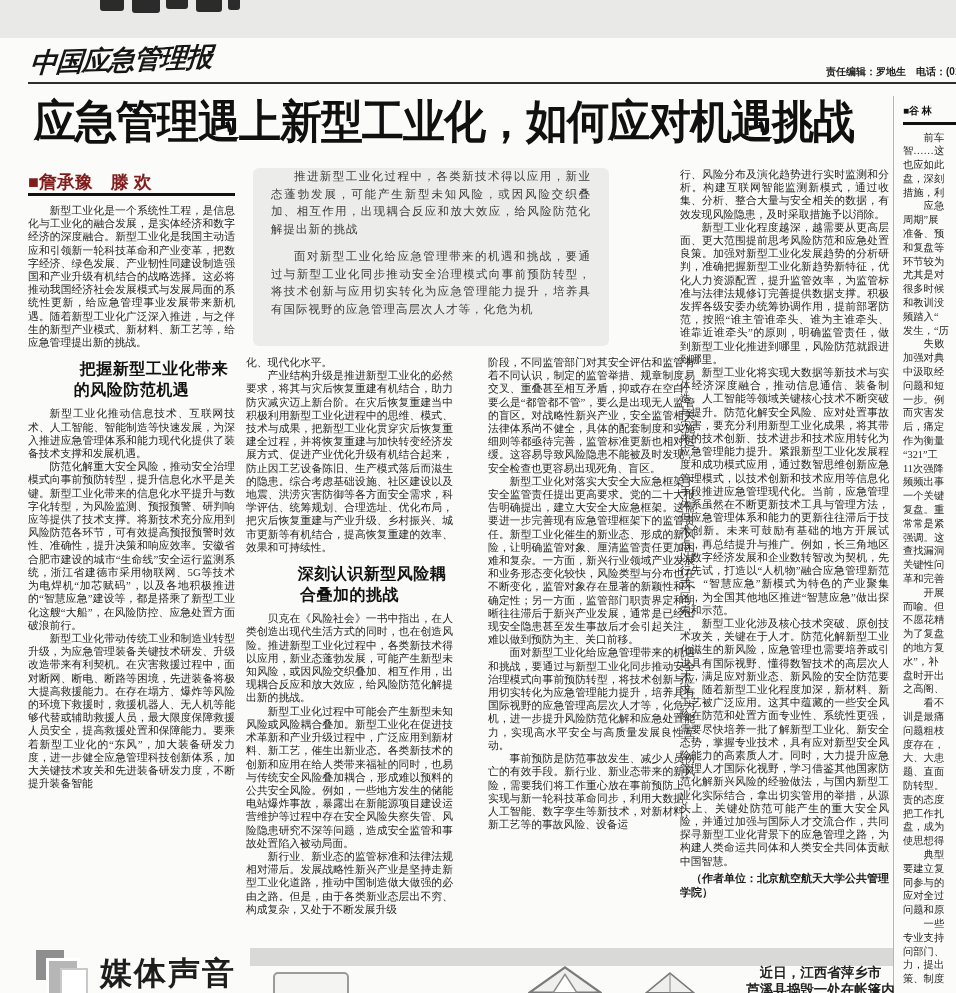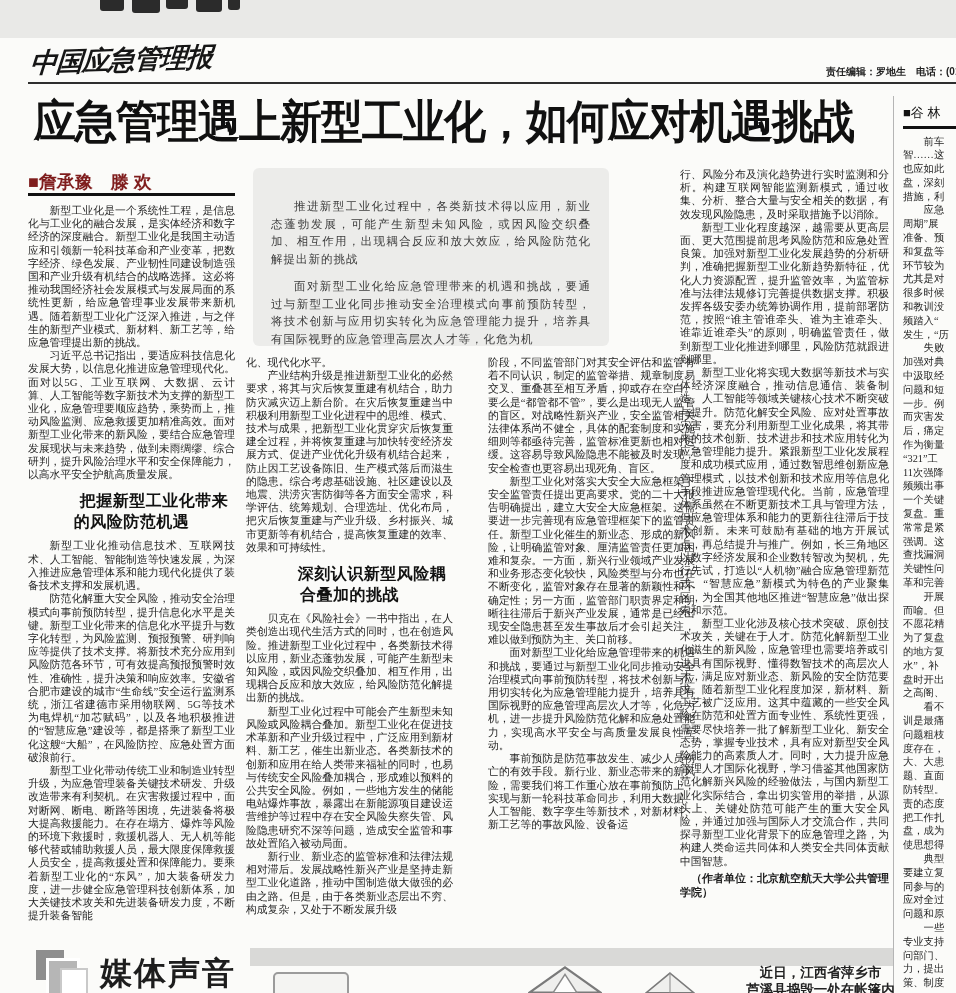--- a/index.html
+++ b/index.html
@@ -17,39 +17,39 @@
   .rule{position:absolute;left:28px;top:82px;width:928px;height:2px;background:#2e2e2e;}
   .headline{position:absolute;left:34px;top:92px;width:858px;margin:0;
             font-family:"Liberation Sans",sans-serif;font-weight:900;font-size:42px;
             letter-spacing:-1px;color:#101010;white-space:nowrap;transform:scaleY(1.08);transform-origin:left top;}
   
   .byline{position:absolute;left:28px;top:170px;width:207px;font-family:"Liberation Sans",sans-serif;
           font-weight:900;font-size:18px;color:#7f1d1d;}
   .byline-rule{position:absolute;left:28px;top:193px;width:207px;height:3px;background:#111;}
   
   .sumbox{position:absolute;left:253px;top:168px;width:356px;height:178px;box-sizing:border-box;
-          background:#ececea;border-radius:6px;padding:30px 18px;color:#3c3c3c;}
+          background:#ececea;border-radius:6px;padding:0 18px;color:#3c3c3c;}
   .sumbox p{margin:0 0 10px 0;font-size:11.5px;line-height:17.5px;letter-spacing:1px;
             text-indent:2em;text-align:justify;}
   
   .col{position:absolute;width:207px;overflow:hidden;}
   .col1{left:28px;top:204px;height:734px;}
   .col2{left:246px;top:356px;height:582px;}
   .col3{left:488px;top:356px;height:582px;}
   .col4{left:680px;top:168px;width:209px;height:752px;}
   .p{margin:0;font-size:10.8px;line-height:13.2px;text-indent:2em;text-align:justify;}
   .p.noind{text-indent:0;}
   .subhead{margin:9px 0 7px 0;font-family:"Liberation Sans",sans-serif;font-weight:900;
            font-size:16px;line-height:1.32;color:#111;text-indent:2.8em;letter-spacing:0.5px;text-align:center;}
   .author{margin-top:3px;font-family:"Liberation Sans",sans-serif;font-weight:700;
           font-size:11px;line-height:14px;text-indent:1em;}
   
   .vdiv{position:absolute;left:893px;top:96px;width:1px;height:897px;background:#b5b5b5;}
   .side{position:absolute;left:903px;top:104px;width:53px;height:884px;overflow:hidden;}
-  .side-byline{font-family:"Liberation Sans",sans-serif;font-weight:400;font-size:13px;
+  .side-byline{font-family:"Liberation Sans",sans-serif;font-weight:700;font-size:10px;
                color:#111;white-space:nowrap;overflow:hidden;}
   .side-rule{width:53px;height:2.5px;background:#111;margin:4px 0 6px 0;}
   .side-line{font-size:10.3px;line-height:13.8px;white-space:nowrap;overflow:hidden;}
   
   .media-icon{position:absolute;left:36px;top:950px;width:70px;height:50px;}
   .media-icon .sq1{position:absolute;left:0;top:0;width:28px;height:30px;background:#8e8e8e;}
   .media-icon .sq2{position:absolute;left:10px;top:8px;width:28px;height:32px;background:#b6b6b6;border:3px solid #fff;}
   .media-icon .sq3{position:absolute;left:24px;top:18px;width:24px;height:28px;background:#fff;border:2px solid #c9c9c9;}
   .media-title{position:absolute;left:100px;top:952px;font-family:"Liberation Sans",sans-serif;
                font-weight:900;font-size:32px;color:#1d1d1d;letter-spacing:2px;}
@@ -85,21 +85,20 @@
   <div class="byline">■詹承豫　滕 欢</div>
   <div class="byline-rule"></div>
 
   <div class="sumbox">
     <p>推进新型工业化过程中，各类新技术得以应用，新业态蓬勃发展，可能产生新型未知风险，或因风险交织叠加、相互作用，出现耦合反应和放大效应，给风险防范化解提出新的挑战</p>
     <p>面对新型工业化给应急管理带来的机遇和挑战，要通过与新型工业化同步推动安全治理模式向事前预防转型，将技术创新与应用切实转化为应急管理能力提升，培养具有国际视野的应急管理高层次人才等，化危为机</p>
   </div>
 
   <div class="col col1">
     <p class="p">新型工业化是一个系统性工程，是信息化与工业化的融合发展，是实体经济和数字经济的深度融合。新型工业化是我国主动适应和引领新一轮科技革命和产业变革，把数字经济、绿色发展、产业韧性同建设制造强国和产业升级有机结合的战略选择。这必将推动我国经济社会发展模式与发展局面的系统性更新，给应急管理事业发展带来新机遇。随着新型工业化广泛深入推进，与之伴生的新型产业模式、新材料、新工艺等，给应急管理提出新的挑战。</p>
-    <p class="p">习近平总书记指出，要适应科技信息化发展大势，以信息化推进应急管理现代化。面对以5G、工业互联网、大数据、云计算、人工智能等数字新技术为支撑的新型工业化，应急管理要顺应趋势，乘势而上，推动风险监测、应急救援更加精准高效。面对新型工业化带来的新风险，要结合应急管理发展现状与未来趋势，做到未雨绸缪、综合研判，提升风险治理水平和安全保障能力，以高水平安全护航高质量发展。</p>
     <h2 class="subhead">把握新型工业化带来的风险防范机遇</h2>
     <p class="p">新型工业化推动信息技术、互联网技术、人工智能、智能制造等快速发展，为深入推进应急管理体系和能力现代化提供了装备技术支撑和发展机遇。</p>
     <p class="p">防范化解重大安全风险，推动安全治理模式向事前预防转型，提升信息化水平是关键。新型工业化带来的信息化水平提升与数字化转型，为风险监测、预报预警、研判响应等提供了技术支撑。将新技术充分应用到风险防范各环节，可有效提高预报预警时效性、准确性，提升决策和响应效率。安徽省合肥市建设的城市“生命线”安全运行监测系统，浙江省建德市采用物联网、5G等技术为电焊机“加芯赋码”，以及各地积极推进的“智慧应急”建设等，都是搭乘了新型工业化这艘“大船”，在风险防控、应急处置方面破浪前行。</p>
     <p class="p">新型工业化带动传统工业和制造业转型升级，为应急管理装备关键技术研发、升级改造带来有利契机。在灾害救援过程中，面对断网、断电、断路等困境，先进装备将极大提高救援能力。在存在塌方、爆炸等风险的环境下救援时，救援机器人、无人机等能够代替或辅助救援人员，最大限度保障救援人员安全，提高救援处置和保障能力。要乘着新型工业化的“东风”，加大装备研发力度，进一步健全应急管理科技创新体系，加大关键技术攻关和先进装备研发力度，不断提升装备智能</p>
   </div>
 
   <div class="col col2">
     <p class="p noind">化、现代化水平。</p>
     <p class="p">产业结构升级是推进新型工业化的必然要求，将其与灾后恢复重建有机结合，助力防灾减灾迈上新台阶。在灾后恢复重建当中积极利用新型工业化进程中的思维、模式、技术与成果，把新型工业化贯穿灾后恢复重建全过程，并将恢复重建与加快转变经济发展方式、促进产业优化升级有机结合起来，防止因工艺设备陈旧、生产模式落后而滋生的隐患。综合考虑基础设施、社区建设以及地震、洪涝灾害防御等各方面安全需求，科学评估、统筹规划、合理选址、优化布局，把灾后恢复重建与产业升级、乡村振兴、城市更新等有机结合，提高恢复重建的效率、效果和可持续性。</p>
     <h2 class="subhead">深刻认识新型风险耦合叠加的挑战</h2>

